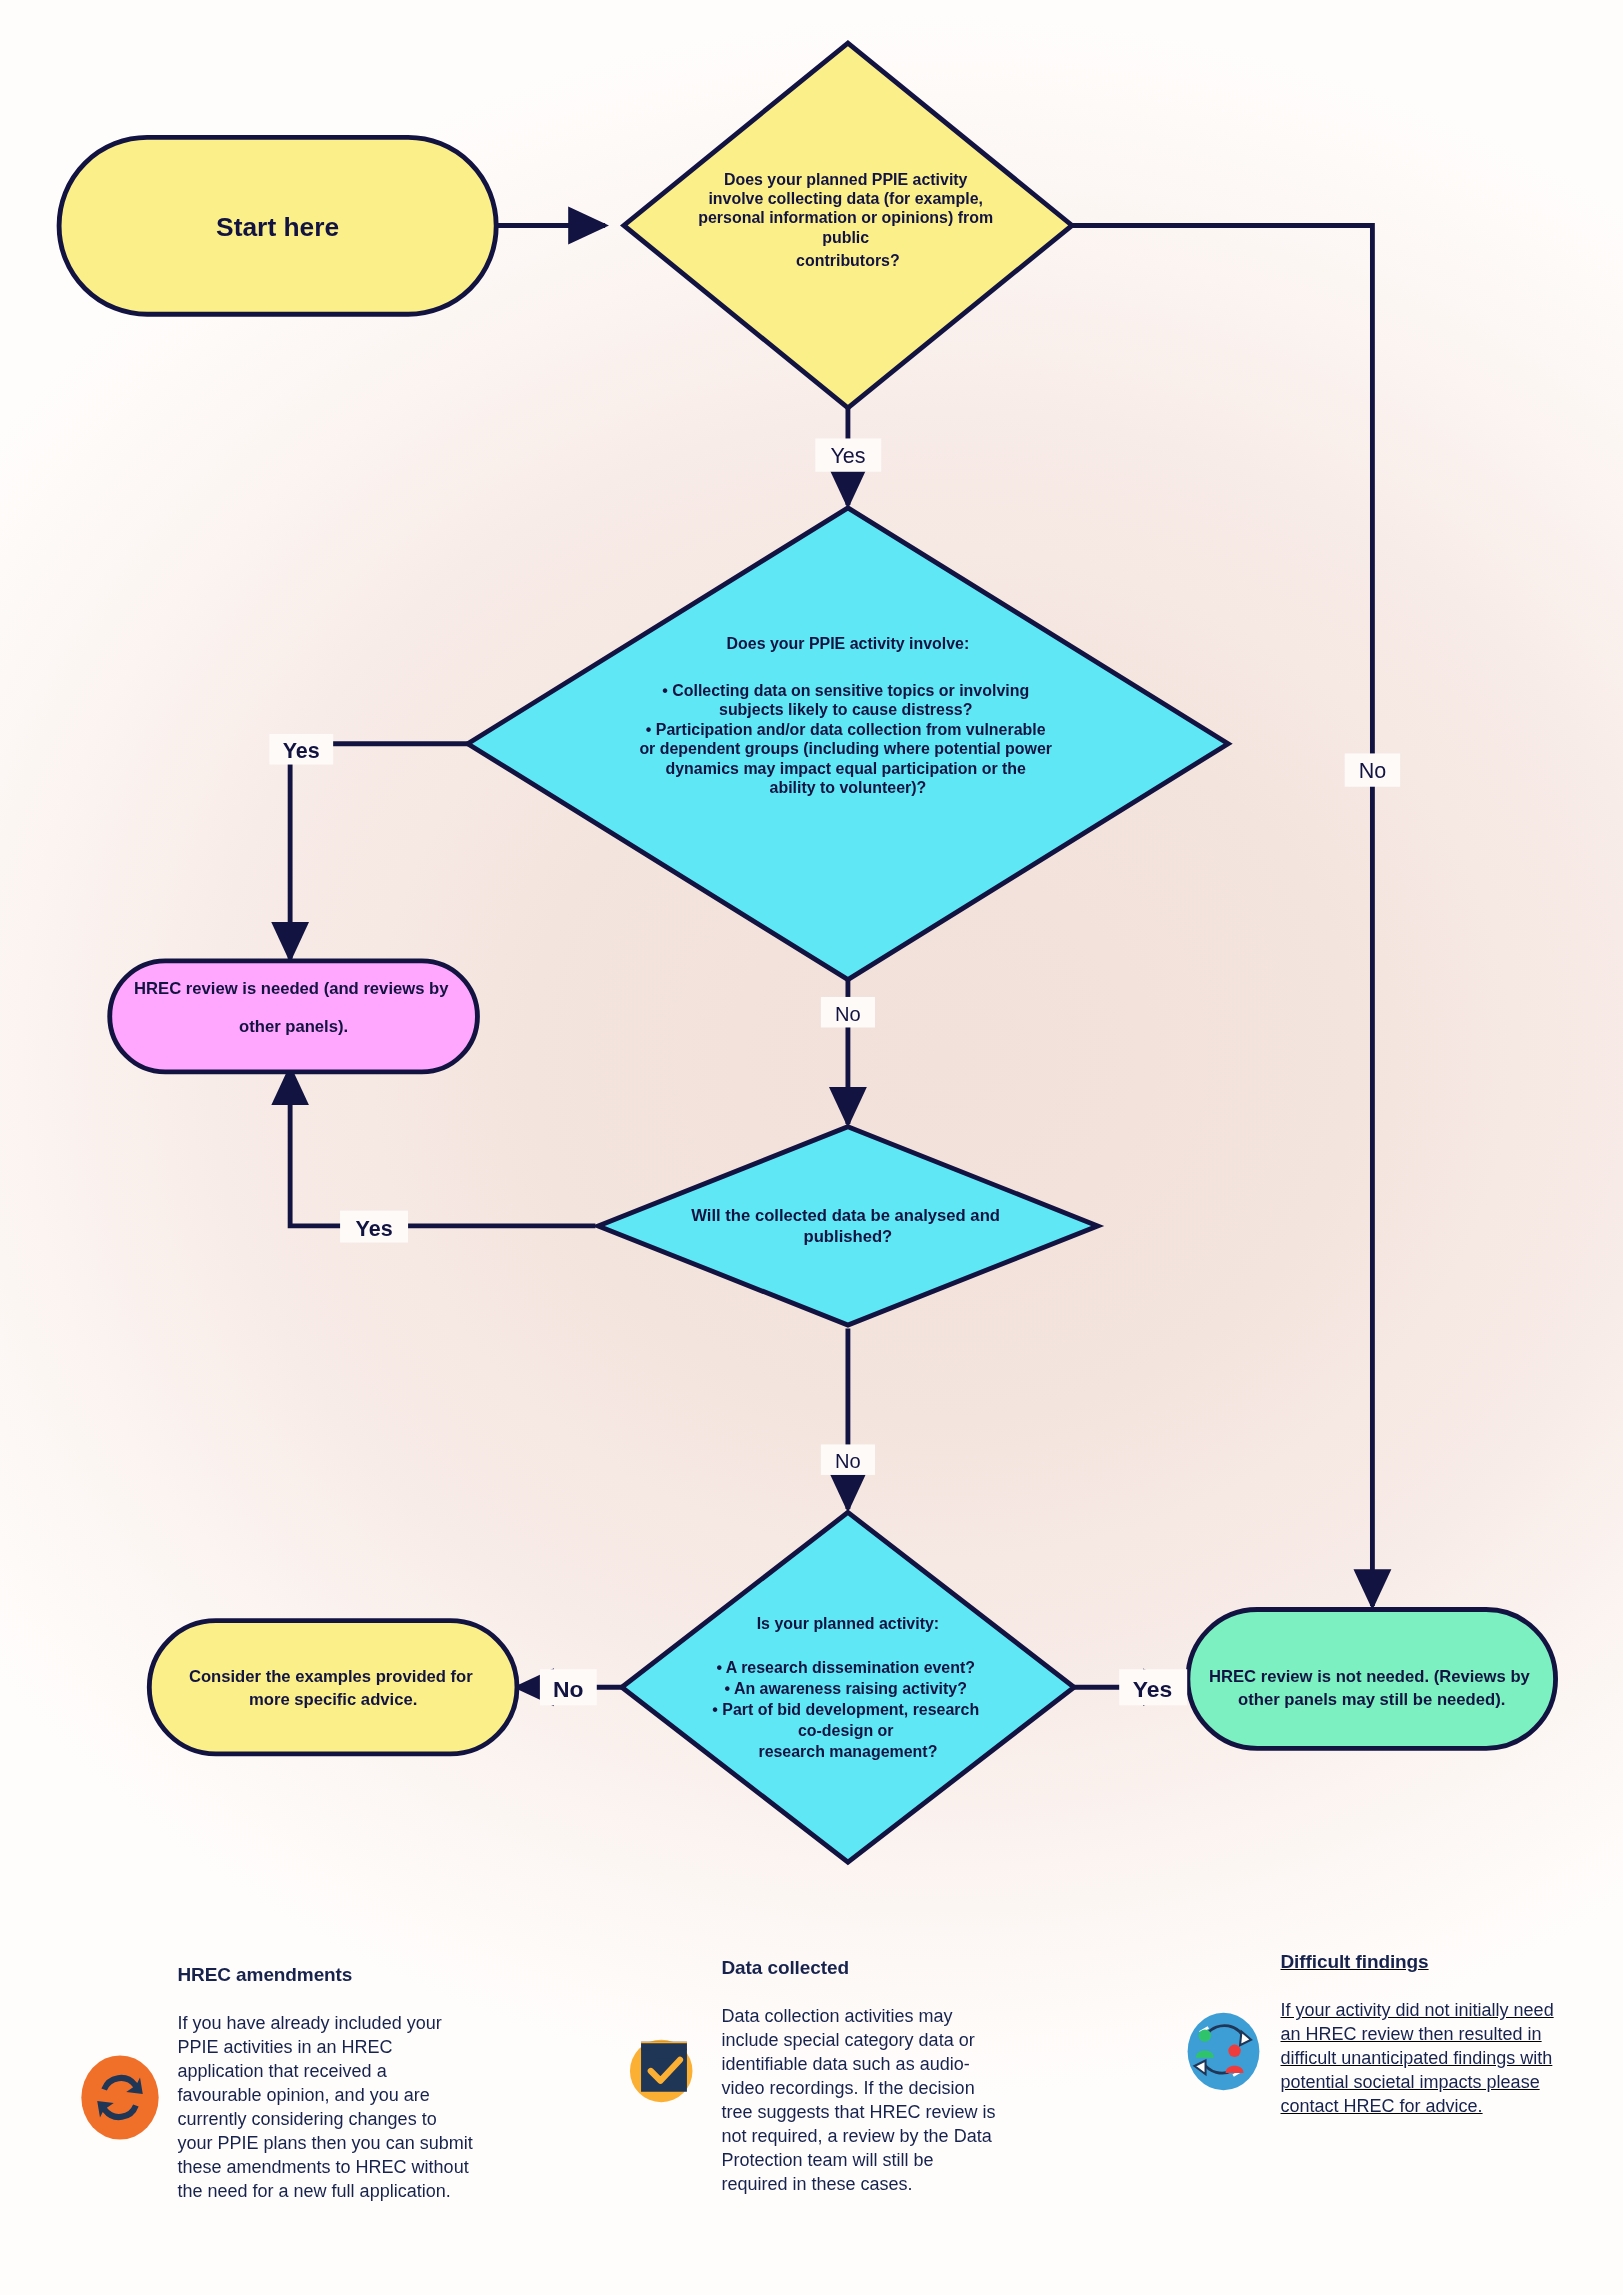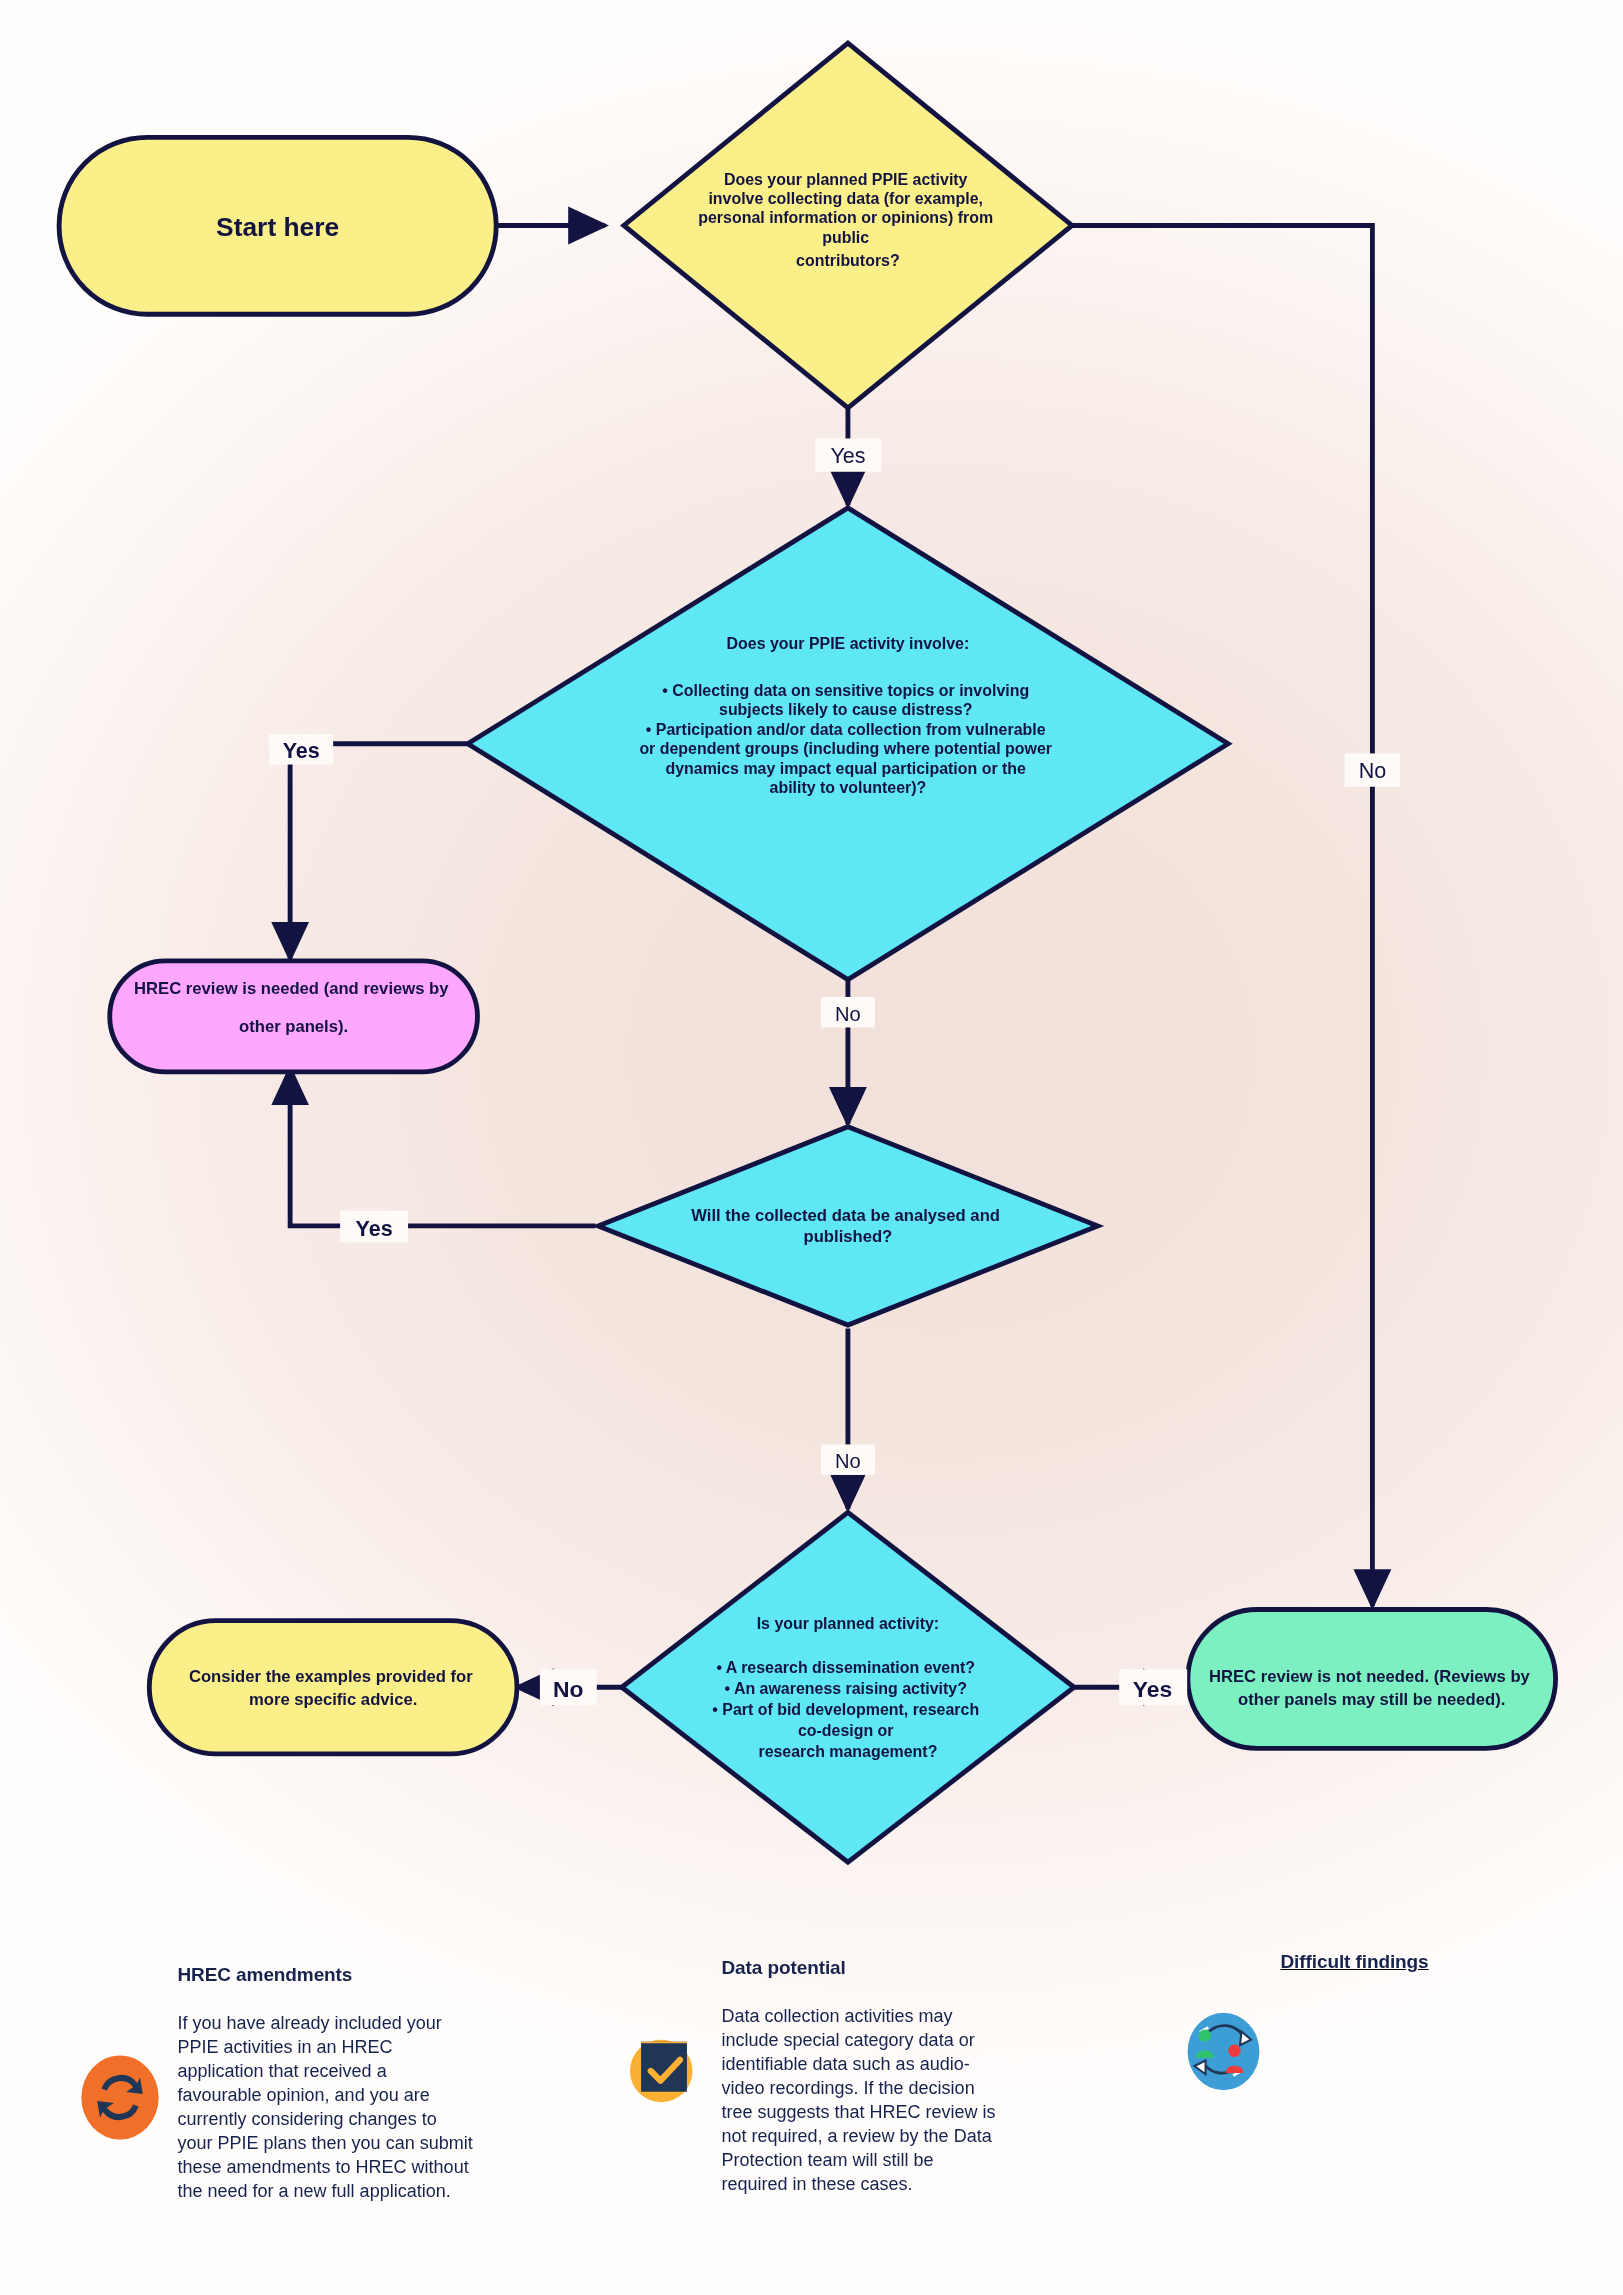--- a/index.html
+++ b/index.html
@@ -250,21 +250,21 @@
       <div class="footer-icon">
         <svg width="82" height="85" viewBox="0 0 118 122">
           <circle cx="55" cy="66" r="45" fill="#fbb034"></circle>
           <path d="M26 24 H92 V96 H26 Z" fill="#1f3656"></path>
           <path d="M26 24 H92 L92 34 L78 34 L70 46 L48 46 L40 34 L26 34 Z" fill="#fbb034"></path>
           <path d="M26 26 H92 V36 H78 L70 48 H48 L40 36 H26 Z" fill="#1f3656"></path>
           <path d="M40 66 L54 80 L82 50" fill="none" stroke="#fbb034" stroke-width="9" stroke-linecap="round" stroke-linejoin="round"></path>
         </svg>
       </div>
       <div class="footer-body">
-        <div class="footer-title">Data potential</div>
+        <div class="footer-title">Data collected</div>
         <p class="footer-text">Data collection activities may include special category data or identifiable data such as audio-video recordings. If the decision tree suggests that HREC review is not required, a review by the Data Protection team will still be required in these cases.</p>
       </div>
     </div>
 
     <div class="footer-col fc3">
       <div class="footer-icon">
         <svg width="83" height="87" viewBox="0 0 120 126">
           <ellipse cx="60" cy="63" rx="52" ry="56" fill="#3d9ed6"></ellipse>
           <path d="M36 38 A32 32 0 0 1 92 48" fill="none" stroke="#1f3656" stroke-width="4"></path>
           <path d="M30 78 A32 32 0 0 0 74 90" fill="none" stroke="#1f3656" stroke-width="4"></path>
@@ -273,18 +273,19 @@
           <path d="M36 40 L28 34 L38 28" fill="none" stroke="#ffffff" stroke-width="4"></path>
           <path d="M74 86 L84 92 L74 98" fill="none" stroke="#ffffff" stroke-width="4"></path>
           <circle cx="33" cy="40" r="9" fill="#2fc46b"></circle>
           <path d="M20 72 C20 58 46 58 46 72 Z" fill="#2fc46b"></path>
           <circle cx="76" cy="62" r="9" fill="#ee3b3b"></circle>
           <path d="M63 94 C63 80 89 80 89 94 Z" fill="#ee3b3b"></path>
         </svg>
       </div>
       <div class="footer-body">
         <div class="footer-title">Difficult findings</div>
+        <p class="footer-text">If your activity did not initially need an HREC review then resulted in difficult unanticipated findings with potential societal impacts please contact HREC for advice.</p>
       </div>
     </div>
 
   </div>
 </div>
 
 
 </body></html>

